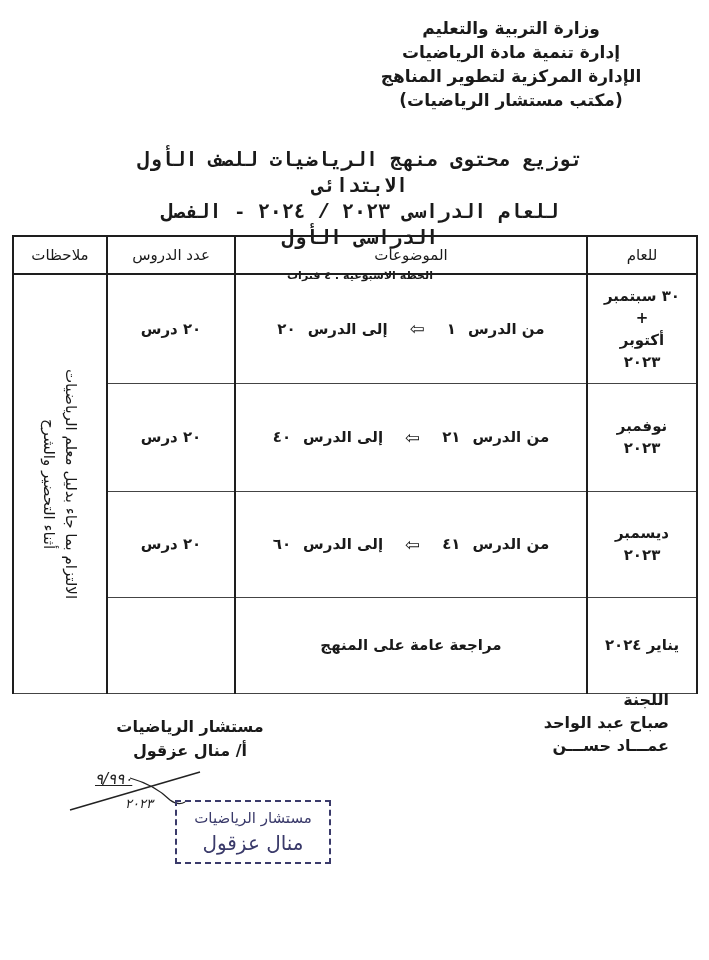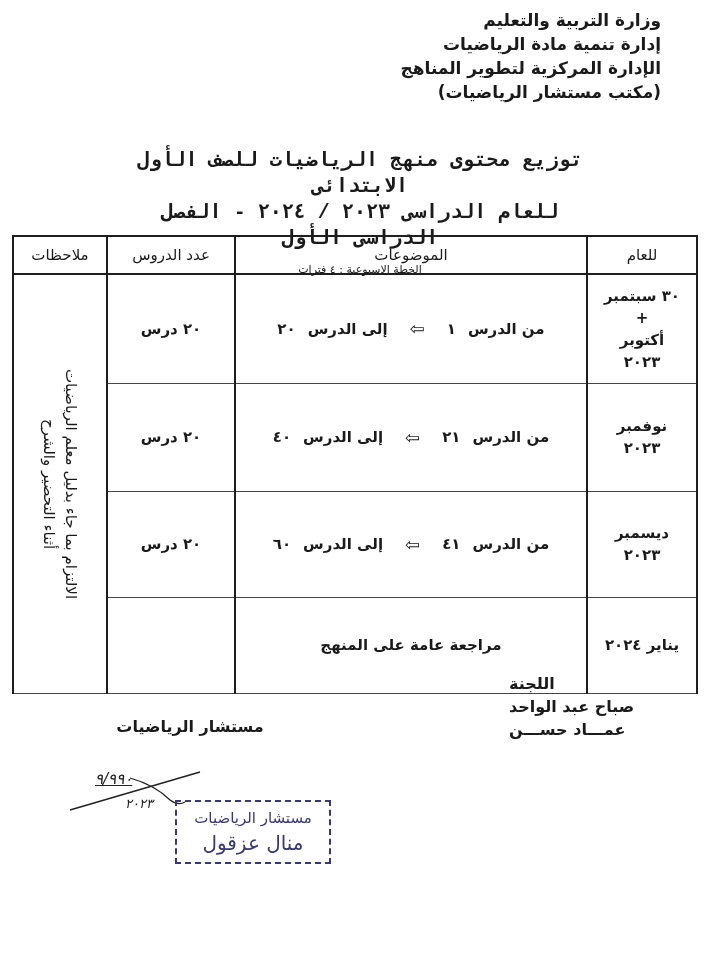--- a/index.html
+++ b/index.html
@@ -1,25 +1,25 @@
 <!DOCTYPE html>
 <html lang="ar" dir="rtl"><head>
 <meta charset="utf-8">
 <style>
   html, body { margin:0; padding:0; }
   body {
     width:709px; height:960px; background:#ffffff; position:relative; overflow:hidden;
     font-family:"DejaVu Sans", sans-serif; color:#1a1a1a;
   }
   .abs { position:absolute; }
-  .header-block { right:48px; top:8px; width:300px; text-align:right; }
+  .header-block { right:48px; top:16px; width:300px; text-align:center; }
   .header-block div { font-weight:bold; font-size:17px; line-height:24px; letter-spacing:-0.3px; }
   .title-block { left:120px; width:480px; top:148px; text-align:center; }
   .title-line { font-weight:bold; font-size:20px; line-height:26px; letter-spacing:-0.4px;font-family:Liberation Mono, monospace; }
-  .subtitle { font-weight:normal; font-size:11px; line-height:14px; margin-top:11px; }
+  .subtitle { font-weight:bold; font-size:11px; line-height:14px; margin-top:17px; }
   table.plan {
     position:absolute; left:12px; top:235px; width:684px; height:456px;
     border-collapse:collapse; table-layout:fixed;
   }
   table.plan td, table.plan th {
     border:2px solid #1e1e1e; text-align:center; vertical-align:middle;
     padding:0; font-size:15px; font-weight:bold;
   }
   table.plan th { font-weight:normal; font-size:15px; height:36px; }
   table.plan tr.row td { border-top:1px solid #444; border-bottom:1px solid #444; }
@@ -28,21 +28,21 @@
   .topic .num { margin-right:-10px; }
   .arrow { font-size:18px; font-weight:normal; }
   .notes-cell { position:relative; }
   .notes-text {
     position:absolute; left:50%; top:50%;
     transform:translate(-50%,-50%) rotate(90deg);
     white-space:nowrap; font-weight:normal; font-size:15px; line-height:22px; text-align:center;
   }
   .sign-left { left:100px; top:715px; width:180px; text-align:center; }
   .sign-left div { font-weight:bold; font-size:16px; line-height:24px; }
-  .sign-right { right:40px; top:672px; width:160px; text-align:left; }
+  .sign-right { right:40px; top:688px; width:160px; text-align:right; }
   .sign-right div { font-weight:bold; font-size:16px; line-height:23px; }
   .stamp {
     left:175px; top:800px; width:152px; height:60px; border:2px dashed #3a3a6a;
     color:#3a3a6a; text-align:center;
   }
   .stamp .l1 { font-size:15px; line-height:24px; margin-top:4px; }
   .stamp .l2 { font-size:20px; line-height:26px; letter-spacing:2px; }
   .handwriting { left:95px; top:770px; font-size:15px; color:#222; font-style:italic; direction:ltr;text-decoration:underline; }
   .handwriting2 { left:125px; top:796px; font-size:13px; color:#222; font-style:italic; direction:ltr; }
   .scribble { left:60px; top:760px; }
@@ -148,20 +148,21 @@
   </table>
 
 <div class="abs sign-right">
   <div>اللجنة</div>
   <div>صباح عبد الواحد</div>
   <div>عمـــاد حســـن</div>
 </div>
 
 <div class="abs sign-left">
   <div>مستشار الرياضيات</div>
+  <div>أ/ منال عزقول</div>
 </div>
 
 <svg class="abs scribble" width="150" height="60">
   <path d="M10 50 L140 12" stroke="#222" stroke-width="1.5" fill="none"></path>
   <path d="M70 18 Q95 25 110 40 Q118 46 125 42" stroke="#222" stroke-width="1.2" fill="none"></path>
 </svg>
 <div class="abs handwriting">٩/٩٩٠</div>
 <div class="abs handwriting2">٢٠٢٣</div>
 
 <div class="abs stamp">

